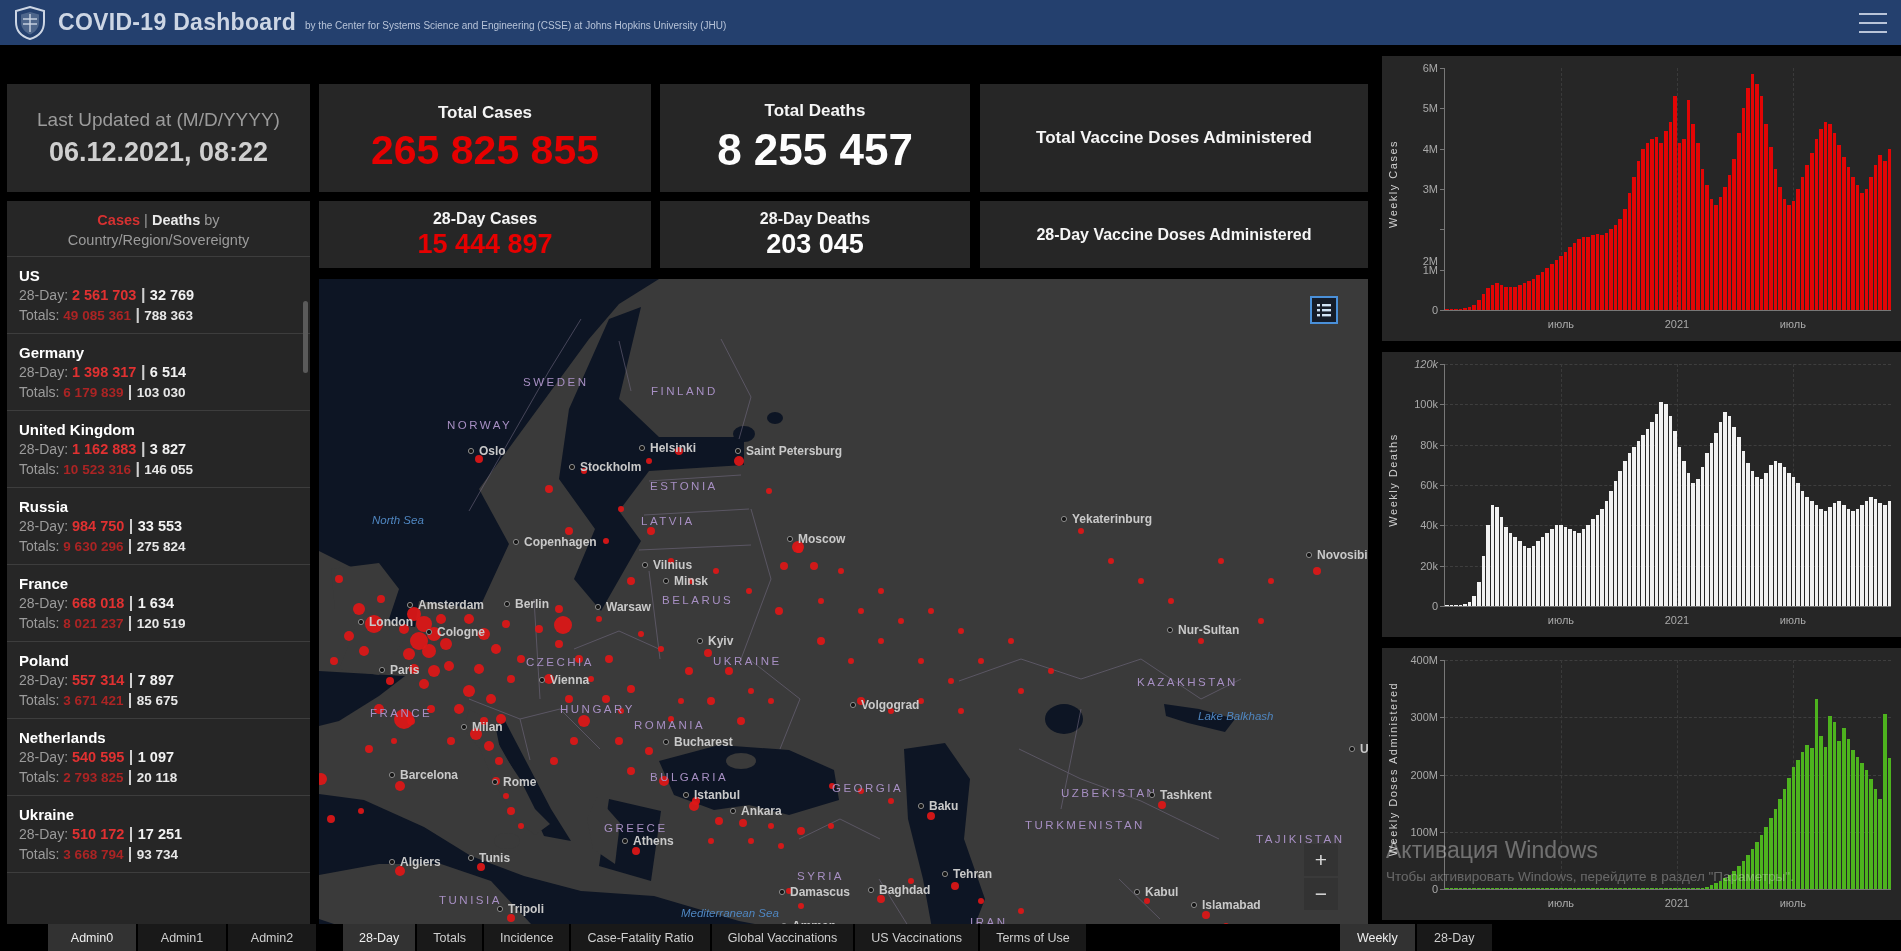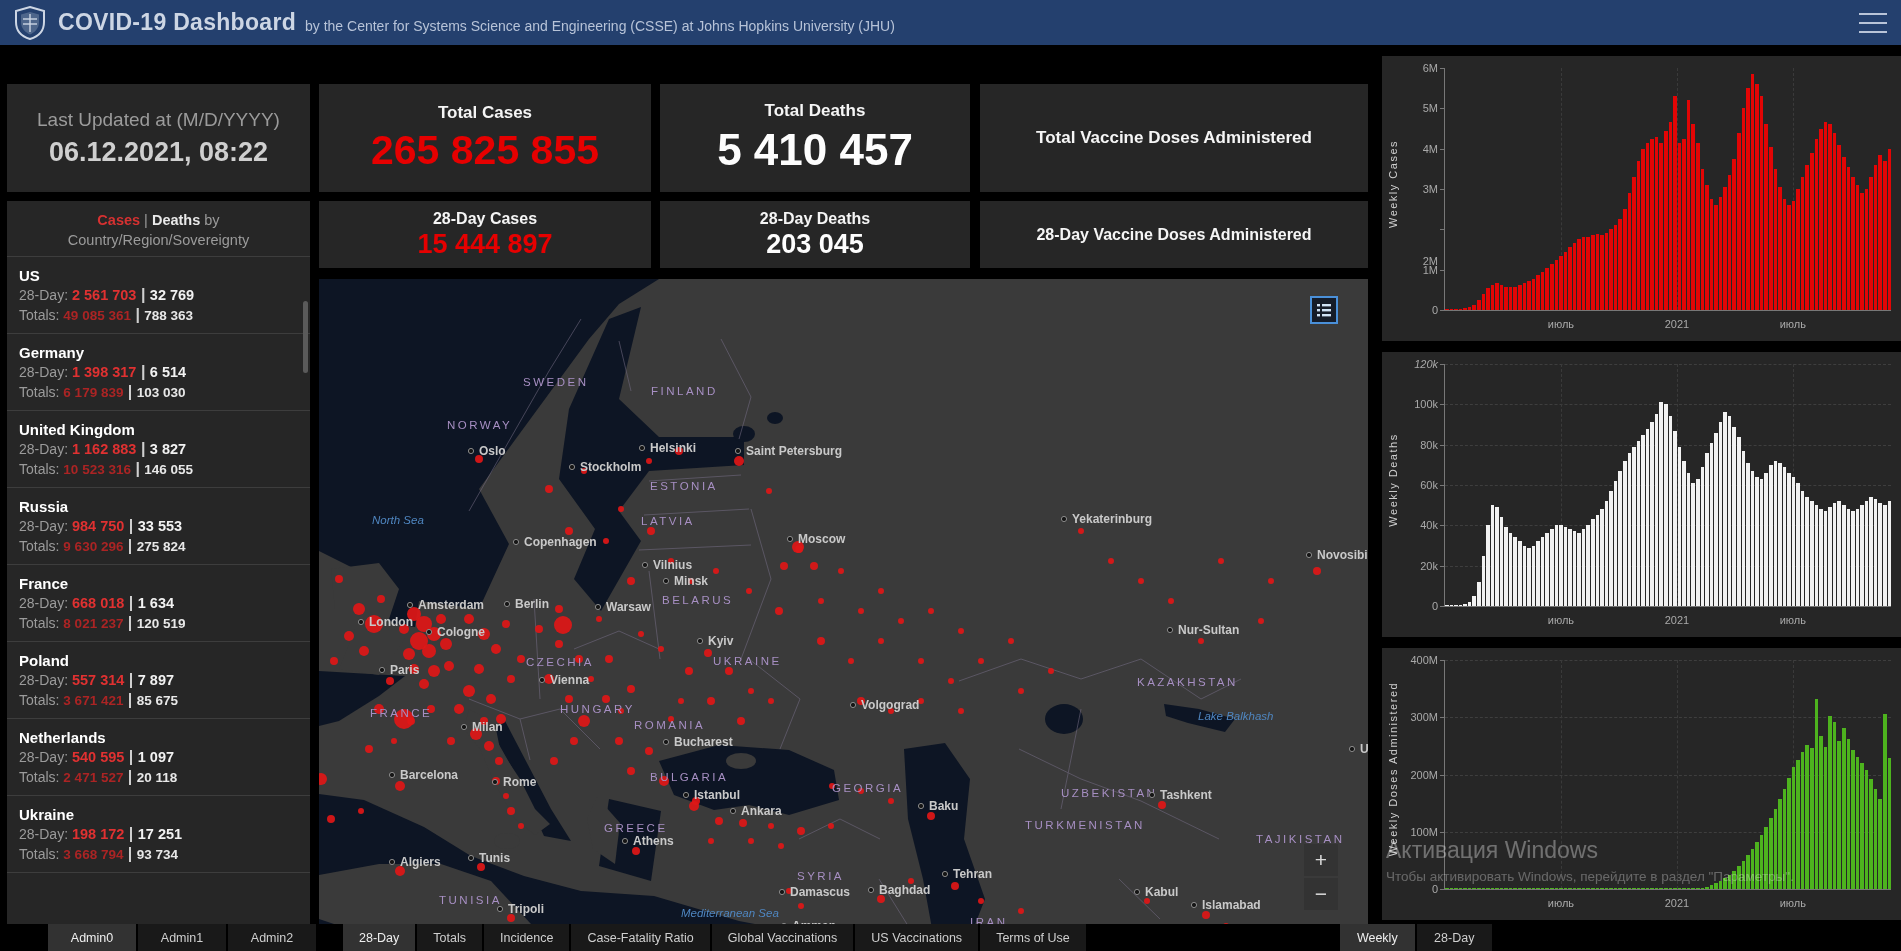--- a/index.html
+++ b/index.html
@@ -3,21 +3,21 @@
 <meta charset="utf-8">
 <style>
   * { margin:0; padding:0; box-sizing:border-box; }
   html,body { width:1901px; height:951px; background:#000; overflow:hidden;
     font-family:"Liberation Sans", sans-serif; }
   
   .header { position:absolute; left:0; top:0; width:1901px; height:45px;
     background:#24406e; display:flex; align-items:center; padding:0 14px; }
   .logo { width:32px; height:34px; margin-right:12px; flex:0 0 auto; }
   .title { color:#cdd6e4; font-size:23px; font-weight:bold; letter-spacing:.3px; }
-  .subtitle { color:#b7c3d8; font-size:14px; margin-left:9px; padding-top:6px; }
+  .subtitle { color:#b7c3d8; font-size:10px; margin-left:9px; padding-top:6px; }
   .hamburger { margin-left:auto; width:28px; height:20px; display:flex; flex-direction:column;
     justify-content:space-between; cursor:pointer; }
   .hamburger span { display:block; height:2px; background:#b9c4d8; }
   
   .panel { position:absolute; background:#262626;margin-top:28px; }
   .last-updated { left:7px; top:56px; width:303px; height:108px; text-align:center;
     display:flex; flex-direction:column; justify-content:center; }
   .last-updated .lbl { color:#9b9b9b; font-size:19px; }
   .last-updated .val { color:#cfcfcf; font-size:27px; font-weight:bold; margin-top:6px; }
   
@@ -155,40 +155,40 @@
         <div><span class="l">Totals: </span><span class="tc">8 021 237</span><span class="sep"> | </span><span class="td">120 519</span></div>
       </div>
       <div class="country-row">
         <div class="cname">Poland</div>
     <div><span class="l">28-Day: </span><span class="dc">557 314</span><span class="sep"> | </span><span class="dd">7 897</span></div>
         <div><span class="l">Totals: </span><span class="tc">3 671 421</span><span class="sep"> | </span><span class="td">85 675</span></div>
       </div>
       <div class="country-row">
         <div class="cname">Netherlands</div>
     <div><span class="l">28-Day: </span><span class="dc">540 595</span><span class="sep"> | </span><span class="dd">1 097</span></div>
-        <div><span class="l">Totals: </span><span class="tc">2 471 527</span><span class="sep"> | </span><span class="td">20 118</span></div>
+        <div><span class="l">Totals: </span><span class="tc">2 793 825</span><span class="sep"> | </span><span class="td">20 118</span></div>
       </div>
       <div class="country-row">
         <div class="cname">Ukraine</div>
-    <div><span class="l">28-Day: </span><span class="dc">198 172</span><span class="sep"> | </span><span class="dd">17 251</span></div>
+    <div><span class="l">28-Day: </span><span class="dc">510 172</span><span class="sep"> | </span><span class="dd">17 251</span></div>
         <div><span class="l">Totals: </span><span class="tc">3 668 794</span><span class="sep"> | </span><span class="td">93 734</span></div>
       </div>
       <div class="country-row">
     </div>
     </div>
   <div class="scrollbar"></div>
 </div>
 
 <div class="panel stat" id="tc">
   <div class="lbl">Total Cases</div>
   <div class="val red-val">265 825 855</div>
 </div>
 <div class="panel stat" id="td">
   <div class="lbl">Total Deaths</div>
-  <div class="val white-val">5 410 457</div>
+  <div class="val white-val">8 255 457</div>
 </div>
 <div class="panel stat" id="tv">
   <div class="lbl">Total Vaccine Doses Administered</div>
 </div>
 <div class="panel stat" id="dc">
   <div class="lbl">28-Day Cases</div>
   <div class="val red-val">15 444 897</div>
 </div>
 <div class="panel stat" id="dd">
   <div class="lbl">28-Day Deaths</div>

